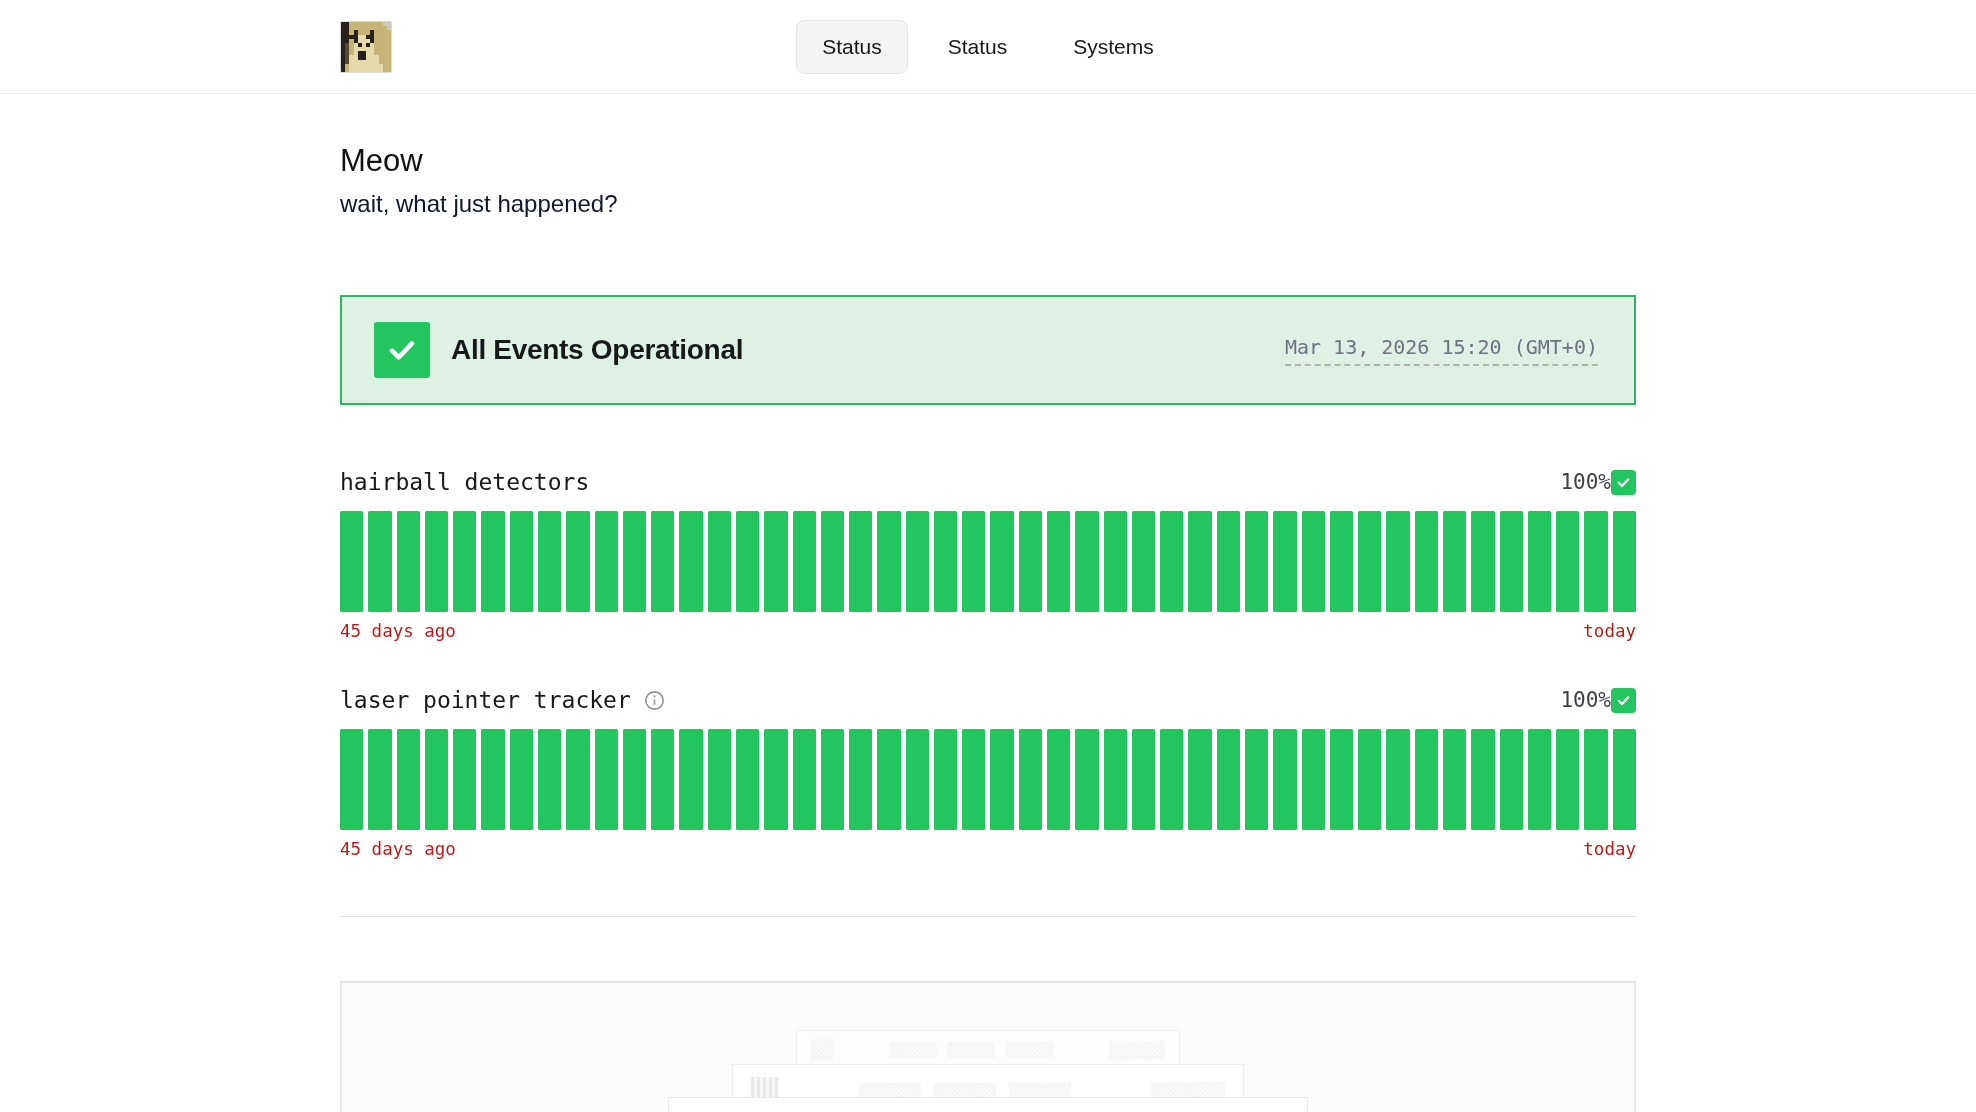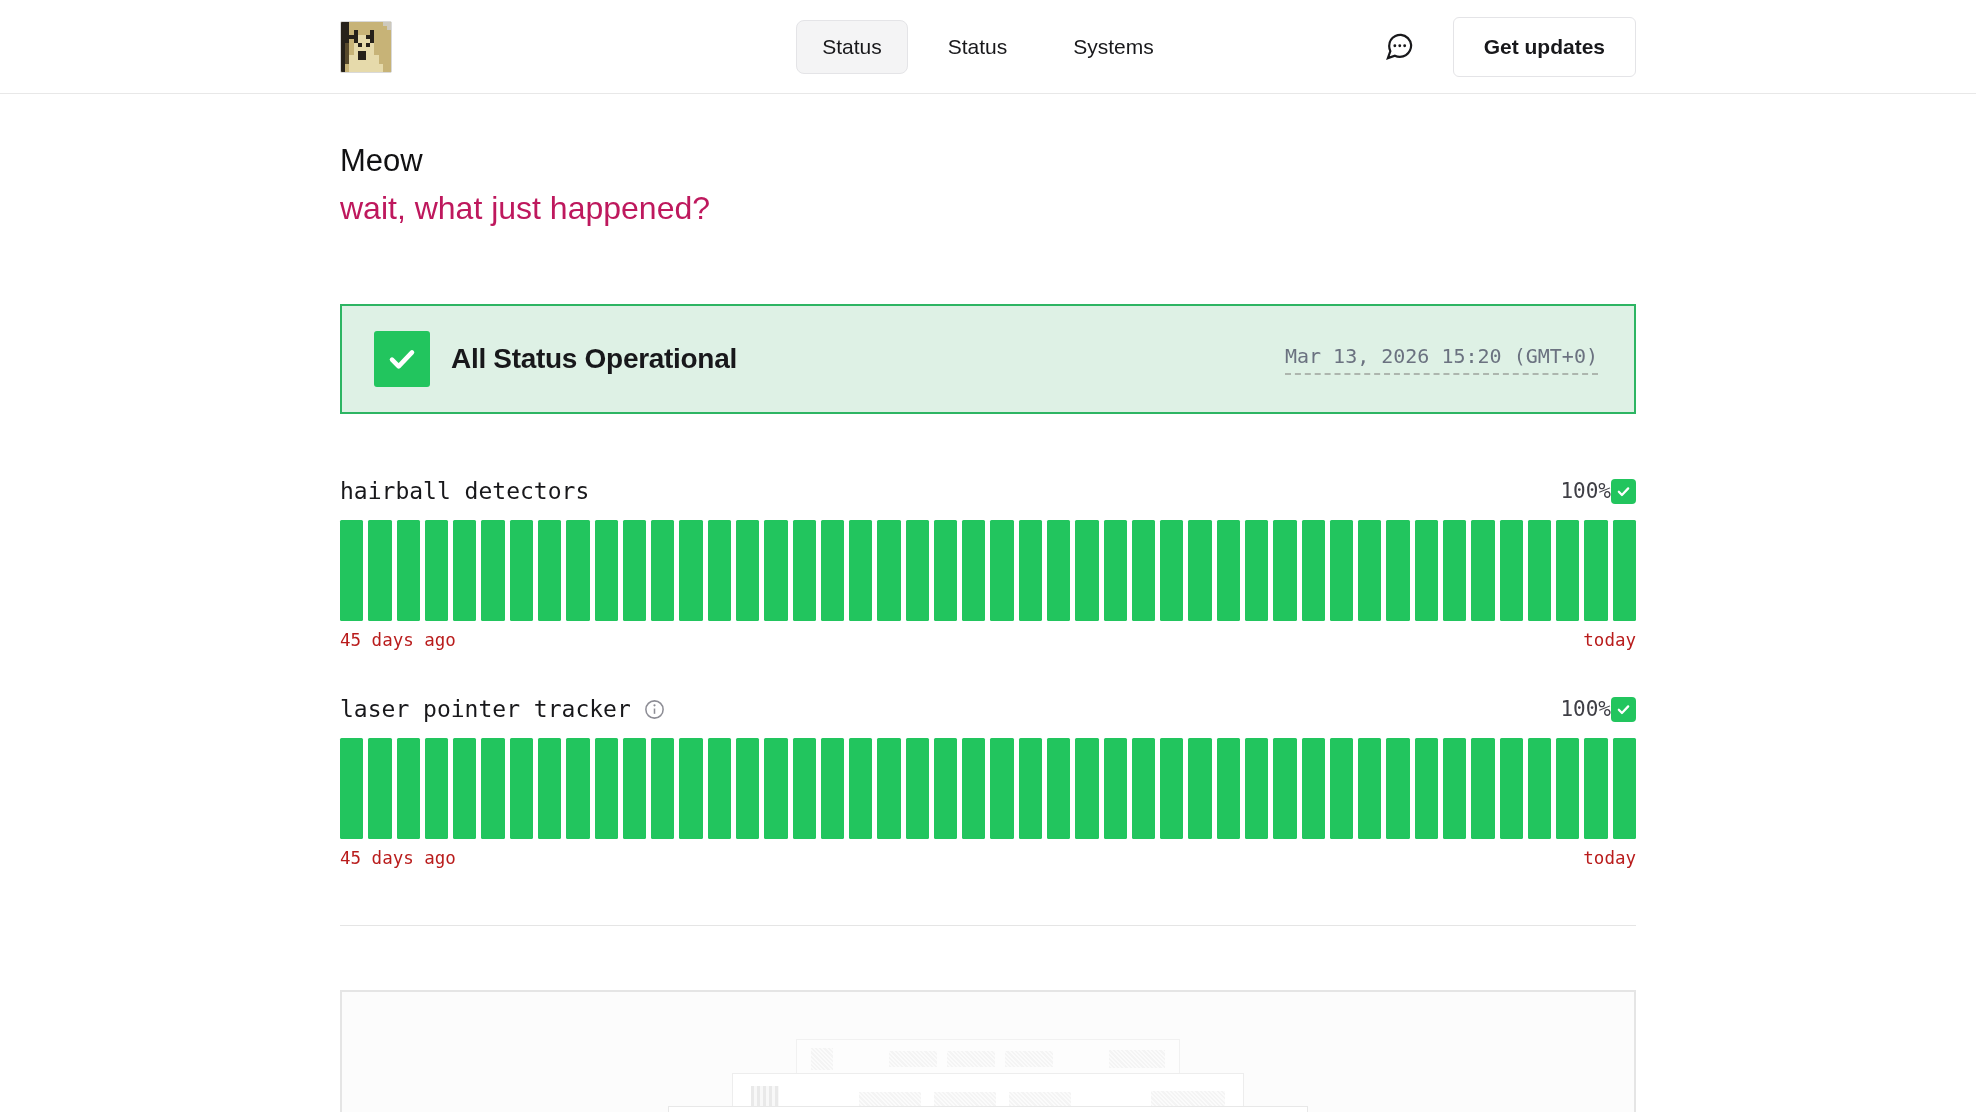--- a/index.html
+++ b/index.html
@@ -22,21 +22,21 @@
   .chat-btn { cursor:pointer; display:flex; align-items:center; }
   .chat-btn svg { width:31px; height:31px; stroke:#18181b; fill:none; stroke-width:1.7; }
   .chat-btn svg circle.dot { fill:#18181b; stroke:none; }
   .get-updates { background:#fff; border:1px solid #e4e4e7; border-radius:6px;
     padding:17px 30px; font-size:21px; font-weight:600; cursor:pointer;
     font-family:"Liberation Sans", sans-serif; color:#18181b; }
 
   
   .main { width:1296px; margin:0 auto; }
   .page-title { margin-top:49px; font-size:31px; font-weight:400; color:#111113; }
-  .page-subtitle { margin-top:11px; font-size:32px; color:#be185d; }
+  .page-subtitle { margin-top:11px; font-size:24px; color:#0f172a; }
 
   .banner { margin-top:77px; height:110px; background:#def1e5; border:2px solid #2db563;
     display:flex; align-items:center; justify-content:space-between; padding:0 36px 0 32px; }
   .banner-left { display:flex; align-items:center; gap:21px; }
   .check-lg { width:56px; height:56px; background:#22c55e; border-radius:3px;
     display:flex; align-items:center; justify-content:center; }
   .check-lg svg { width:32px; height:32px; stroke:#fff; stroke-width:3.4; fill:none;
     stroke-linecap:round; stroke-linejoin:round; }
   .banner-title { font-size:28px; font-weight:700; letter-spacing:-0.3px; }
   .banner-time { font-size:20px; color:#6b7280; border-bottom:2px dashed #adb6ae;
@@ -233,46 +233,35 @@
           <rect x="9" y="11" width="1.05" height="1.05" fill="#e6daab"></rect>
           <rect x="10" y="11" width="1.05" height="1.05" fill="#c7b377"></rect>
           <rect x="11" y="11" width="1.05" height="1.05" fill="#c7b377"></rect>
         </svg>
     </a>
     <div class="tabs">
       <div class="tab active">Status</div>
       <div class="tab">Status</div>
       <div class="tab">Systems</div>
     </div>
-    <div class="header-right">
-      <span class="chat-btn">
-        <svg viewBox="0 0 24 24">
-          <path d="M21 11.3a8.6 8.6 0 0 1-.92 3.88 8.7 8.7 0 0 1-7.78 4.82 8.6 8.6 0 0 1-3.88-.92L3 21l1.92-5.42a8.6 8.6 0 0 1-.92-3.88 8.7 8.7 0 0 1 4.82-7.78A8.6 8.6 0 0 1 12.7 3h.5a8.68 8.68 0 0 1 7.8 7.8z"></path>
-          <circle class="dot" cx="8.4" cy="11.4" r="1.1"></circle>
-          <circle class="dot" cx="12.2" cy="11.4" r="1.1"></circle>
-          <circle class="dot" cx="16" cy="11.4" r="1.1"></circle>
-        </svg>
-      </span>
-      <button class="get-updates">Get updates</button>
-    </div>
   </div>
 </div>
 
 <div class="main">
   <div class="page-title">Meow</div>
   <div class="page-subtitle">wait, what just happened?</div>
 
   <div class="banner">
     <div class="banner-left">
       <span class="check-lg">
         <svg viewBox="0 0 24 24">
             <polyline points="4.5,12.5 9.5,17.5 19.5,7"></polyline>
           </svg>
       </span>
-      <span class="banner-title">All Status Operational</span>
+      <span class="banner-title">All Events Operational</span>
     </div>
     <span class="banner-time mono">Mar 13, 2026 15:20 (GMT+0)</span>
   </div>
 
   <div class="monitor">
     <div class="monitor-head">
       <span class="monitor-name mono">hairball detectors</span>
       <span class="monitor-stat">
         <span class="uptime-pct mono">100%</span>
         <span class="check-sm">

